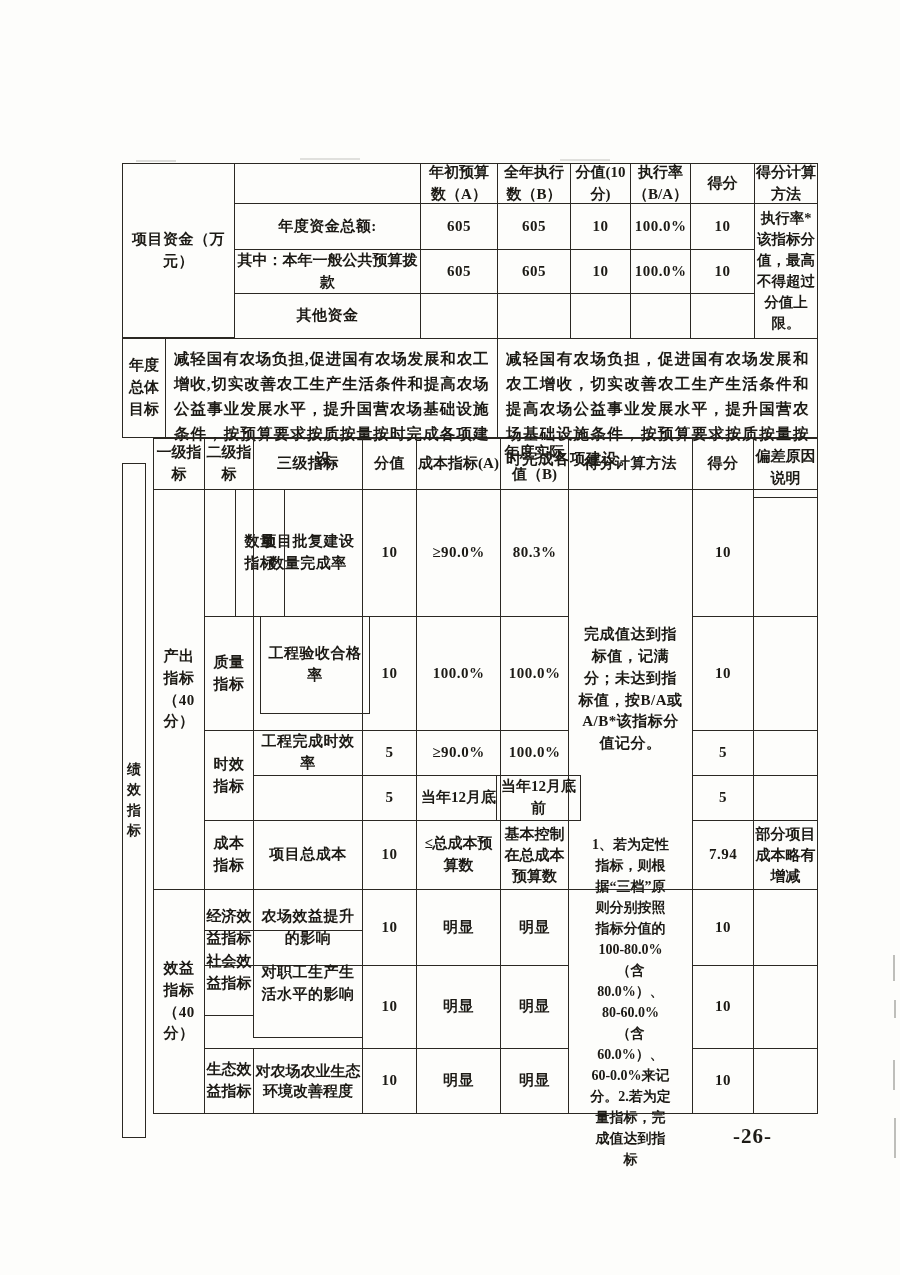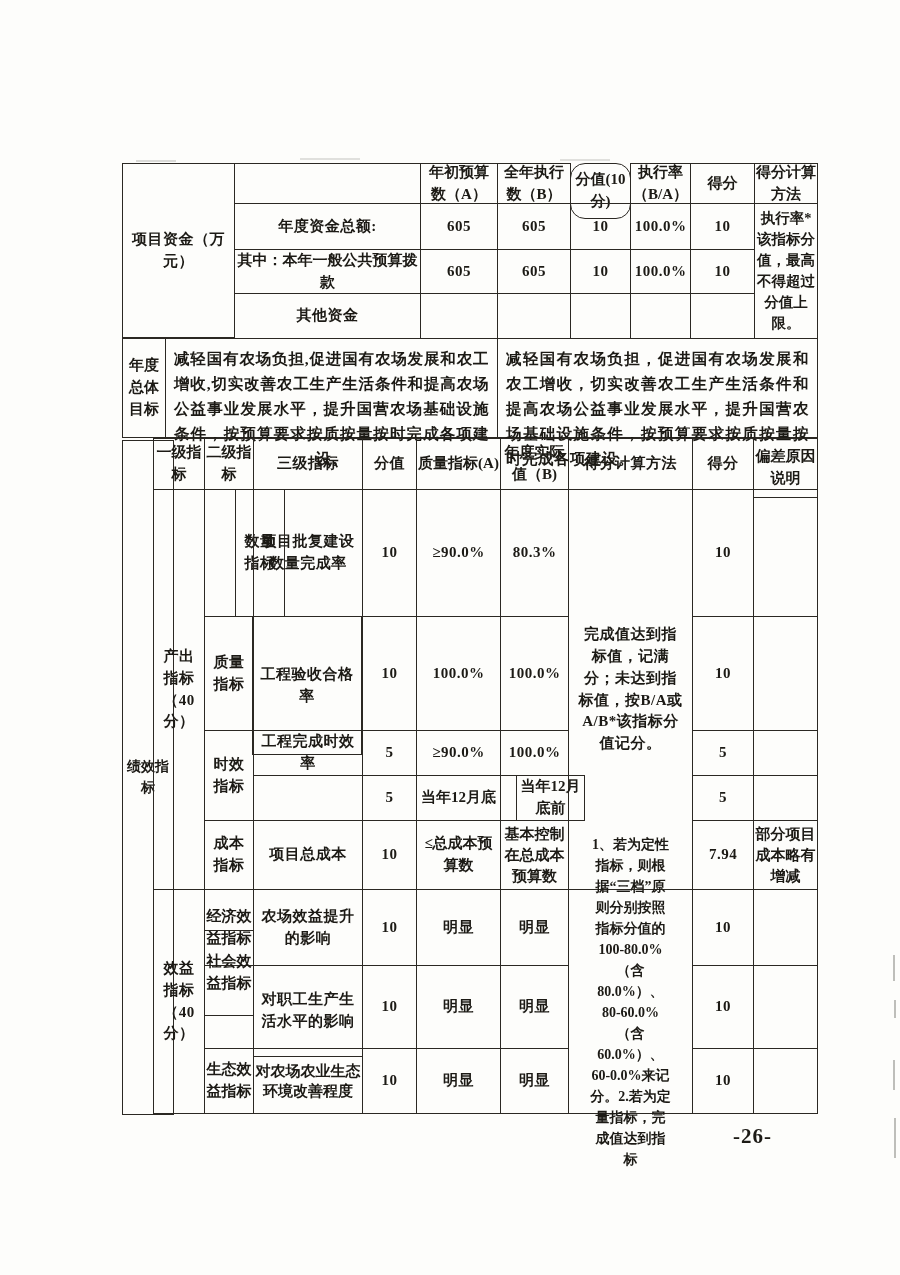--- a/index.html
+++ b/index.html
@@ -32,21 +32,21 @@
 </head>
 <body>
 
 <div class="page">
 
   <div class="cell" style="left:122px;top:163px;width:113px;height:175px;">项目资金（万元）</div>
 
   <div class="cell" style="left:234px;top:163px;width:187px;height:41px;"></div>
   <div class="cell tight" style="left:420px;top:163px;width:78px;height:41px;">年初预算数（A）</div>
   <div class="cell tight" style="left:497px;top:163px;width:74px;height:41px;">全年执行数（B）</div>
-  <div class="cell tight" style="left:570px;top:163px;width:61px;height:56px;border-radius:15px;">分值(10分)</div>
+  <div class="cell tight" style="left:570px;top:163px;width:61px;height:41px;">分值(10分)</div>
   <div class="cell tight" style="left:630px;top:163px;width:61px;height:41px;">执行率（B/A）</div>
   <div class="cell tight" style="left:690px;top:163px;width:65px;height:41px;">得分</div>
   <div class="cell tight" style="left:754px;top:163px;width:64px;height:41px;">得分计算方法</div>
 
   <div class="cell" style="left:234px;top:203px;width:187px;height:47px;">年度资金总额:</div>
   <div class="cell" style="left:420px;top:203px;width:78px;height:47px;">605</div>
   <div class="cell" style="left:497px;top:203px;width:74px;height:47px;">605</div>
   <div class="cell" style="left:570px;top:203px;width:61px;height:47px;">10</div>
   <div class="cell" style="left:630px;top:203px;width:61px;height:47px;">100.0%</div>
   <div class="cell" style="left:690px;top:203px;width:65px;height:47px;">10</div>
@@ -64,86 +64,86 @@
   <div class="cell" style="left:570px;top:293px;width:61px;height:46px;"></div>
   <div class="cell" style="left:630px;top:293px;width:61px;height:46px;"></div>
   <div class="cell" style="left:690px;top:293px;width:65px;height:46px;"></div>
 
   <div class="cell tight" style="left:754px;top:203px;width:64px;height:136px;font-size:14.5px;line-height:21px;">执行率*该指标分值，最高不得超过分值上限。</div>
 
   <div class="cell tight" style="left:122px;top:338px;width:44px;height:100px;">年度总体目标</div>
   <div class="cell blockcell goal-left" style="left:165px;top:338px;width:333px;height:100px;">减轻国有农场负担,促进国有农场发展和农工增收,切实改善农工生产生活条件和提高农场公益事业发展水平，提升国营农场基础设施条件，按预算要求按质按量按时完成各项建设。</div>
   <div class="cell blockcell goal-right" style="left:497px;top:338px;width:321px;height:100px;">减轻国有农场负担，促进国有农场发展和农工增收，切实改善农工生产生活条件和提高农场公益事业发展水平，提升国营农场基础设施条件，按预算要求按质按量按时完成各项建设。</div>
 
-  <div class="cell" style="left:122px;top:440px;width:52px;height:675px;font-size:14px;padding:0;letter-spacing:0;">绩效指标</div>
+  <div class="cell" style="left:122px;top:463px;width:24px;height:675px;font-size:14px;padding:0;letter-spacing:0;">绩效指标</div>
 
   <div class="cell tight" style="left:153px;top:438px;width:52px;height:52px;">一级指标</div>
   <div class="cell tight" style="left:204px;top:438px;width:50px;height:52px;">二级指标</div>
   <div class="cell" style="left:253px;top:438px;width:110px;height:52px;">三级指标</div>
   <div class="cell" style="left:362px;top:438px;width:55px;height:52px;">分值</div>
-  <div class="cell tight" style="left:416px;top:438px;width:85px;height:52px;">质量指标(A)</div>
+  <div class="cell tight" style="left:416px;top:438px;width:85px;height:52px;">成本指标(A)</div>
   <div class="cell tight" style="left:500px;top:438px;width:69px;height:52px;">年度实际值（B)</div>
   <div class="cell" style="left:568px;top:438px;width:125px;height:52px;">得分计算方法</div>
   <div class="cell" style="left:692px;top:438px;width:62px;height:52px;">得分</div>
   <div class="cell tight" style="left:753px;top:438px;width:65px;height:60px;">偏差原因说明</div>
 
   <div class="cell" style="left:153px;top:489px;width:52px;height:401px;">产出指标（40分）</div>
   <div class="cell" style="left:153px;top:889px;width:52px;height:225px;">效益指标（40分）</div>
 
   <div class="cell" style="left:568px;top:489px;width:125px;height:401px;padding:8px;">完成值达到指标值，记满分；未达到指标值，按B/A或A/B*该指标分值记分。</div>
   <div class="cell small" style="left:568px;top:889px;width:125px;height:225px;padding:20px;letter-spacing:0;">1、若为定性指标，则根据“三档”原则分别按照指标分值的100-80.0%（含80.0%）、80-60.0%（含 60.0%）、60-0.0%来记分。2.若为定量指标，完成值达到指标</div>
 
   <div class="cell" style="left:204px;top:489px;width:50px;height:128px;margin-left:31px;">数量指标</div>
   <div class="cell" style="left:253px;top:489px;width:110px;height:128px;">项目批复建设数量完成率</div>
   <div class="cell" style="left:362px;top:489px;width:55px;height:128px;">10</div>
   <div class="cell" style="left:416px;top:489px;width:85px;height:128px;">≥90.0%</div>
   <div class="cell" style="left:500px;top:489px;width:69px;height:128px;">80.3%</div>
   <div class="cell" style="left:692px;top:489px;width:62px;height:128px;">10</div>
   <div class="cell" style="left:753px;top:489px;width:65px;height:128px;"></div>
 
   <div class="cell" style="left:204px;top:616px;width:50px;height:115px;">质量指标</div>
-  <div class="cell" style="left:252px;top:616px;width:110px;height:139px;">工程验收合格率</div>
+  <div class="cell" style="left:260px;top:616px;width:110px;height:98px;">工程验收合格率</div>
   <div class="cell" style="left:362px;top:616px;width:55px;height:115px;">10</div>
   <div class="cell" style="left:416px;top:616px;width:85px;height:115px;">100.0%</div>
   <div class="cell" style="left:500px;top:616px;width:69px;height:115px;">100.0%</div>
   <div class="cell" style="left:692px;top:616px;width:62px;height:115px;">10</div>
   <div class="cell" style="left:753px;top:616px;width:65px;height:115px;"></div>
 
   <div class="cell" style="left:204px;top:730px;width:50px;height:91px;">时效指标</div>
   <div class="cell" style="left:253px;top:730px;width:110px;height:46px;">工程完成时效率</div>
   <div class="cell" style="left:362px;top:730px;width:55px;height:46px;">5</div>
   <div class="cell" style="left:416px;top:730px;width:85px;height:46px;">≥90.0%</div>
   <div class="cell" style="left:500px;top:730px;width:69px;height:46px;">100.0%</div>
   <div class="cell" style="left:692px;top:730px;width:62px;height:46px;">5</div>
   <div class="cell" style="left:753px;top:730px;width:65px;height:46px;"></div>
 
   <div class="cell" style="left:362px;top:775px;width:55px;height:46px;">5</div>
   <div class="cell tight" style="left:416px;top:775px;width:85px;height:46px;">当年12月底</div>
-  <div class="cell tight" style="left:516px;top:775px;width:69px;height:46px;">当年12月底前</div>
+  <div class="cell tight" style="left:496px;top:775px;width:85px;height:46px;">当年12月底前</div>
   <div class="cell" style="left:692px;top:775px;width:62px;height:46px;">5</div>
   <div class="cell" style="left:753px;top:775px;width:65px;height:46px;"></div>
 
   <div class="cell" style="left:204px;top:820px;width:50px;height:70px;">成本指标</div>
   <div class="cell" style="left:253px;top:820px;width:110px;height:70px;">项目总成本</div>
   <div class="cell" style="left:362px;top:820px;width:55px;height:70px;">10</div>
   <div class="cell tight" style="left:416px;top:820px;width:85px;height:70px;">≤总成本预算数</div>
   <div class="cell tight" style="left:500px;top:820px;width:69px;height:70px;line-height:1.4;">基本控制在总成本预算数</div>
   <div class="cell" style="left:692px;top:820px;width:62px;height:70px;">7.94</div>
   <div class="cell tight" style="left:753px;top:820px;width:65px;height:70px;line-height:1.4;">部分项目成本略有增减</div>
 
   <div class="cell tight" style="left:204px;top:889px;width:50px;height:77px;">经济效益指标</div>
   <div class="cell" style="left:253px;top:889px;width:110px;height:77px;">农场效益提升的影响</div>
   <div class="cell" style="left:362px;top:889px;width:55px;height:77px;">10</div>
   <div class="cell" style="left:416px;top:889px;width:85px;height:77px;">明显</div>
   <div class="cell" style="left:500px;top:889px;width:69px;height:77px;">明显</div>
   <div class="cell" style="left:692px;top:889px;width:62px;height:77px;">10</div>
   <div class="cell" style="left:753px;top:889px;width:65px;height:77px;"></div>
 
   <div class="cell tight" style="left:204px;top:930px;width:50px;height:86px;">社会效益指标</div>
-  <div class="cell" style="left:253px;top:965px;width:110px;height:92px;">对职工生产生活水平的影响</div>
+  <div class="cell" style="left:253px;top:930px;width:110px;height:108px;">对职工生产生活水平的影响</div>
   <div class="cell" style="left:362px;top:965px;width:55px;height:84px;">10</div>
   <div class="cell" style="left:416px;top:965px;width:85px;height:84px;">明显</div>
   <div class="cell" style="left:500px;top:965px;width:69px;height:84px;">明显</div>
   <div class="cell" style="left:692px;top:965px;width:62px;height:84px;">10</div>
   <div class="cell" style="left:753px;top:965px;width:65px;height:84px;"></div>
 
   <div class="cell tight" style="left:204px;top:1048px;width:50px;height:66px;">生态效益指标</div>
   <div class="cell tight" style="left:253px;top:1048px;width:110px;height:66px;line-height:1.35;">对农场农业生态环境改善程度</div>
   <div class="cell" style="left:362px;top:1048px;width:55px;height:66px;">10</div>
   <div class="cell" style="left:416px;top:1048px;width:85px;height:66px;">明显</div>

